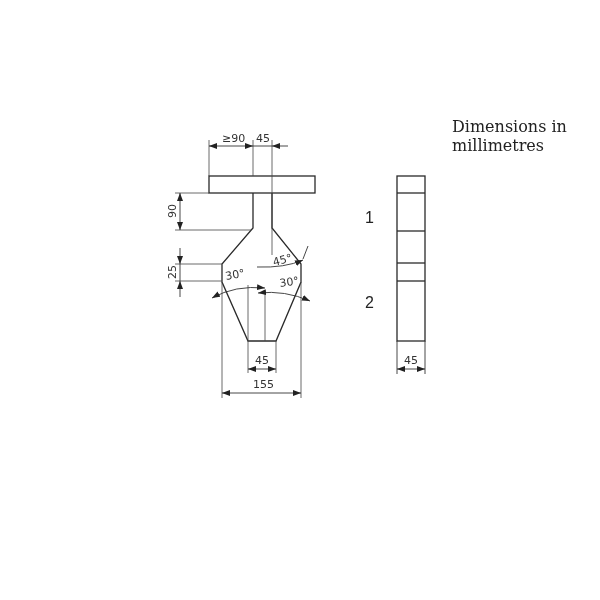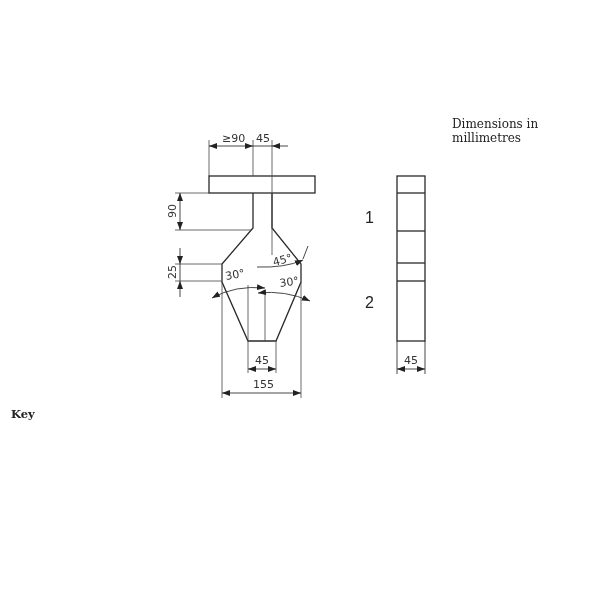--- a/index.html
+++ b/index.html
@@ -1,20 +1,20 @@
 <!DOCTYPE html>
 <html><head>
 <meta charset="utf-8">
 <style>
   html, body { margin:0; padding:0; background:#ffffff; }
   body { width:600px; height:600px; position:relative; overflow:hidden; font-family:"DejaVu Serif", serif; color:#222; }
   #drawing { position:absolute; left:0; top:0; width:600px; height:600px; }
   .dimtxt { font-family:"DejaVu Sans", sans-serif; font-size:11px; fill:#333; }
   .calltxt { font-family:"Liberation Sans", sans-serif; font-size:16px; fill:#222; }
-  .units { position:absolute; left:452px; top:117px; font-size:12px; font-family:"DejaVu Serif", serif; color:#222; }
+  .units { position:absolute; left:452px; top:117px; font-size:16px; font-family:"DejaVu Serif", serif; color:#222; }
   .key { position:absolute; left:11px; top:406px; font-size:11.5px; font-family:"DejaVu Serif", serif; color:#222; line-height:17.5px; }
   .key-title { font-weight:bold; }
   .key-row span.num { display:inline-block; width:22px; }
 </style>
 </head>
 <body>
 
 <div class="units">Dimensions in millimetres</div>
 
 <svg id="drawing" viewBox="0 0 600 600" xmlns="http://www.w3.org/2000/svg">
@@ -85,14 +85,13 @@
     <line x1="397" y1="341" x2="397" y2="374"></line>
     <line x1="425" y1="341" x2="425" y2="374"></line>
     <line x1="397" y1="369" x2="425" y2="369" marker-start="url(#arr)" marker-end="url(#arr)"></line>
   </g>
   <text class="dimtxt" x="404" y="364">45</text>
   <text class="calltxt" x="365" y="223">1</text>
   <text class="calltxt" x="365" y="308">2</text>
 </svg>
 
 <div class="key">
-  <div class="key-title">Key</div>
 </div>
 
 </body></html>

